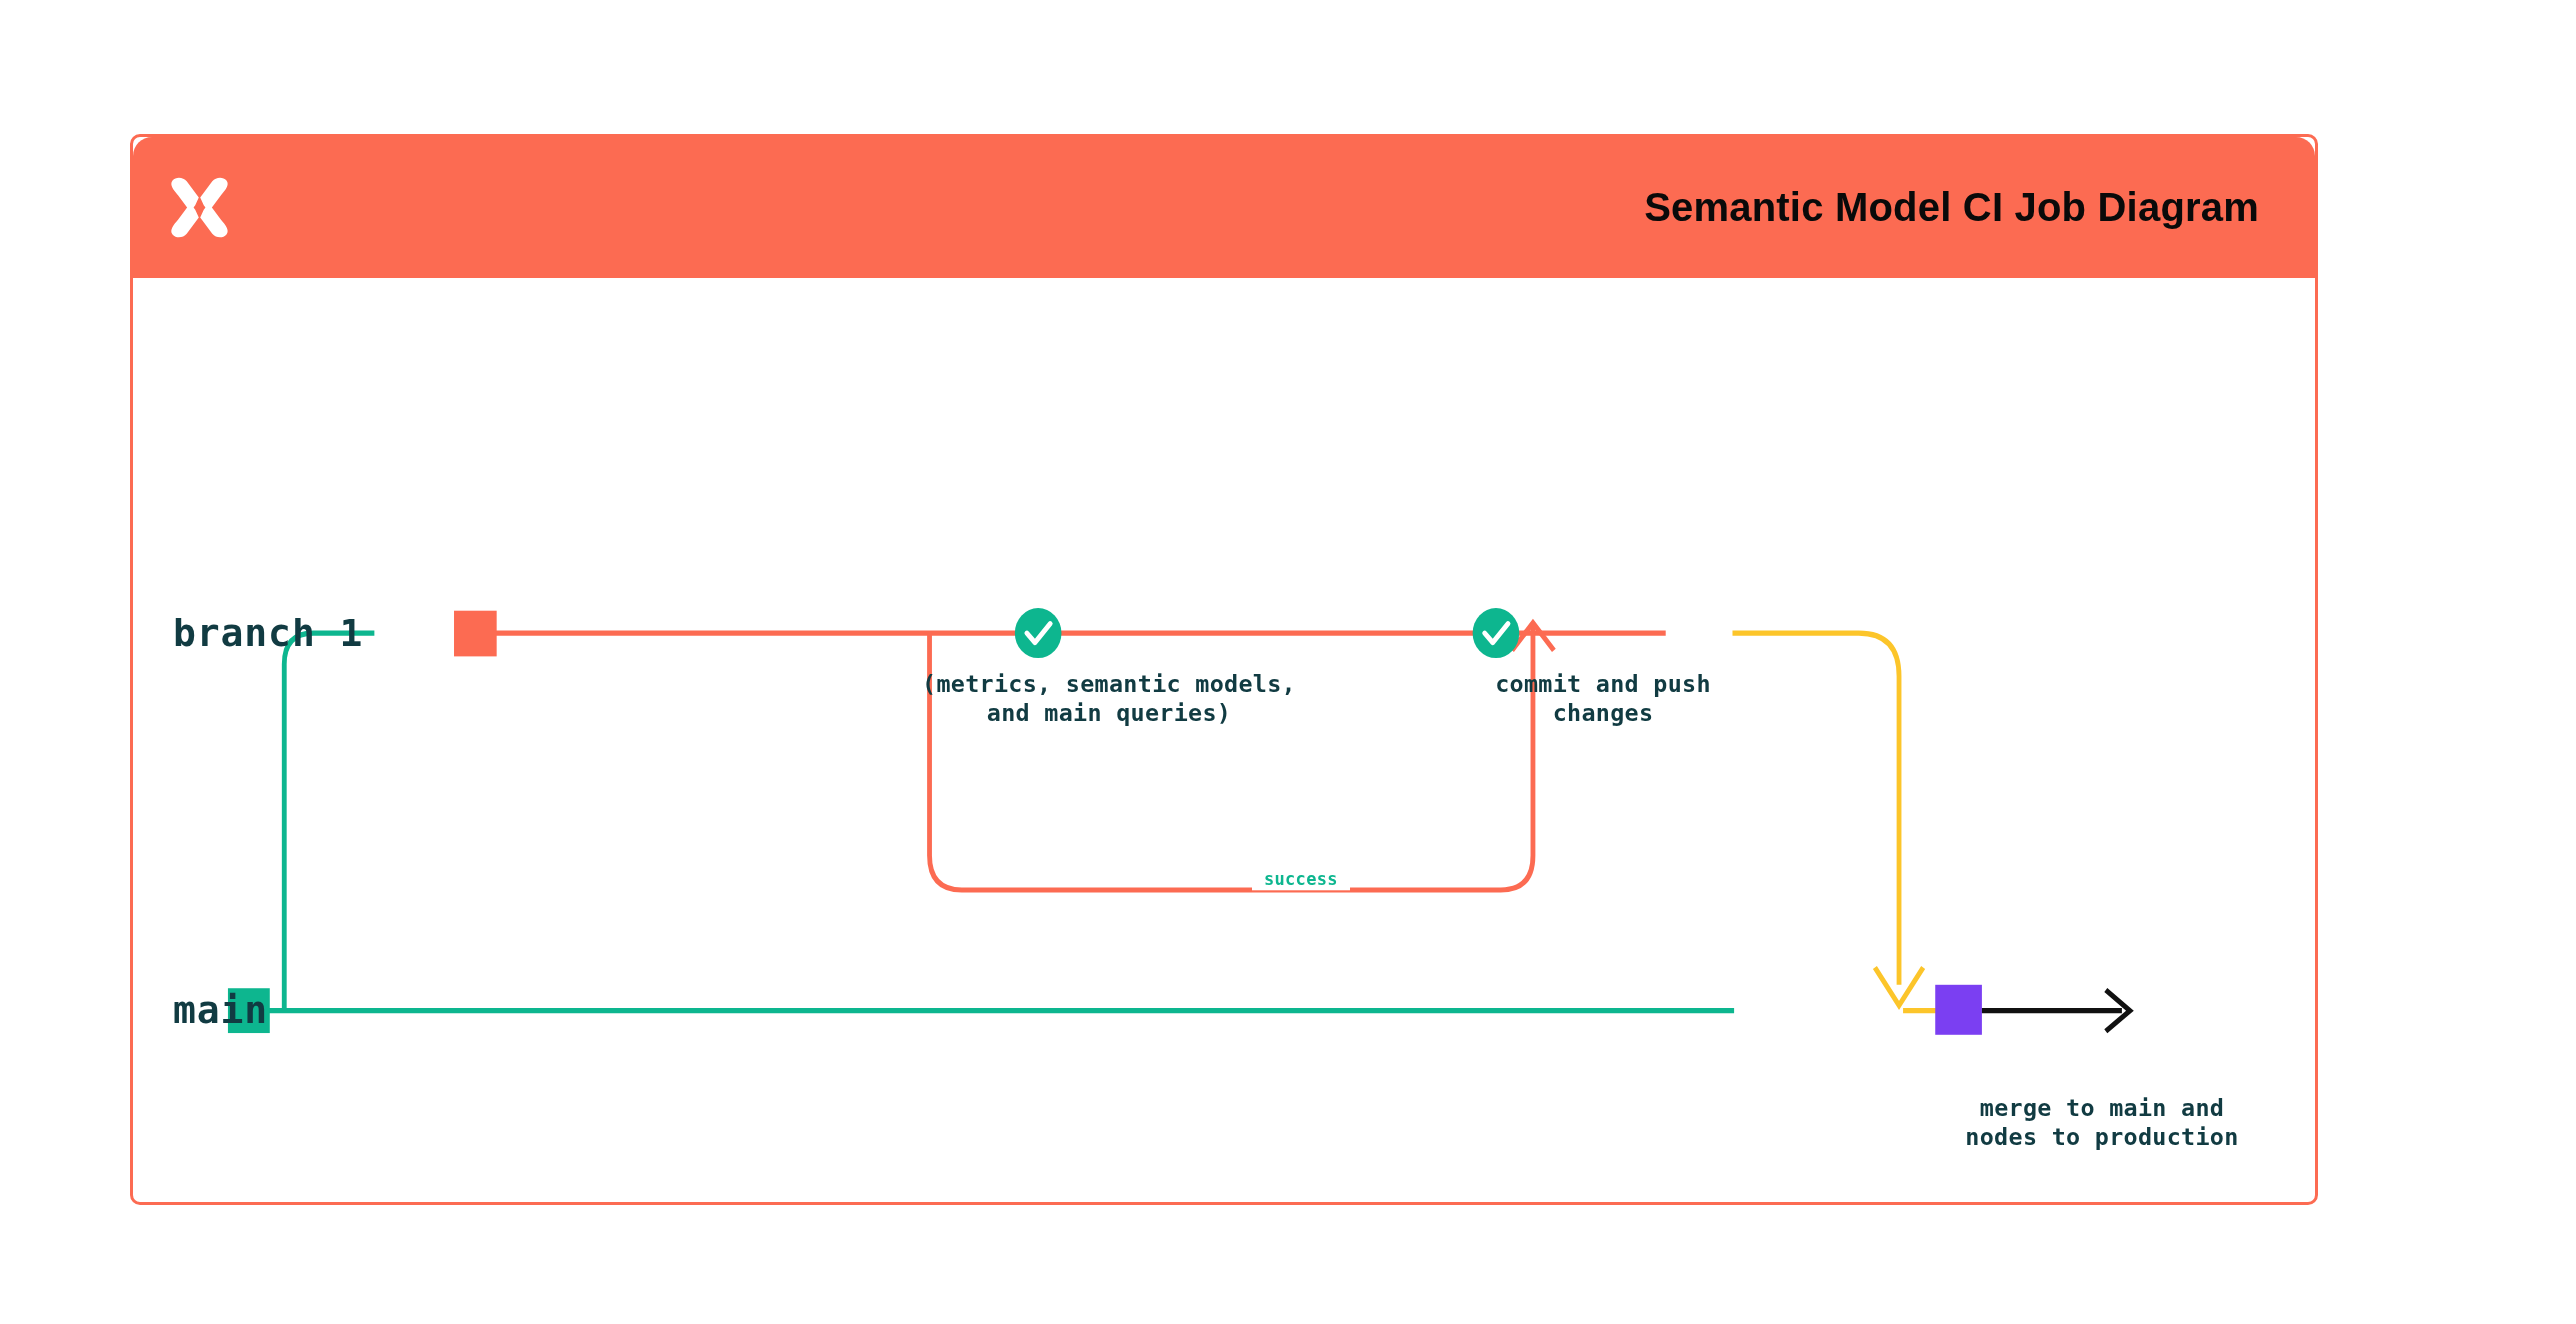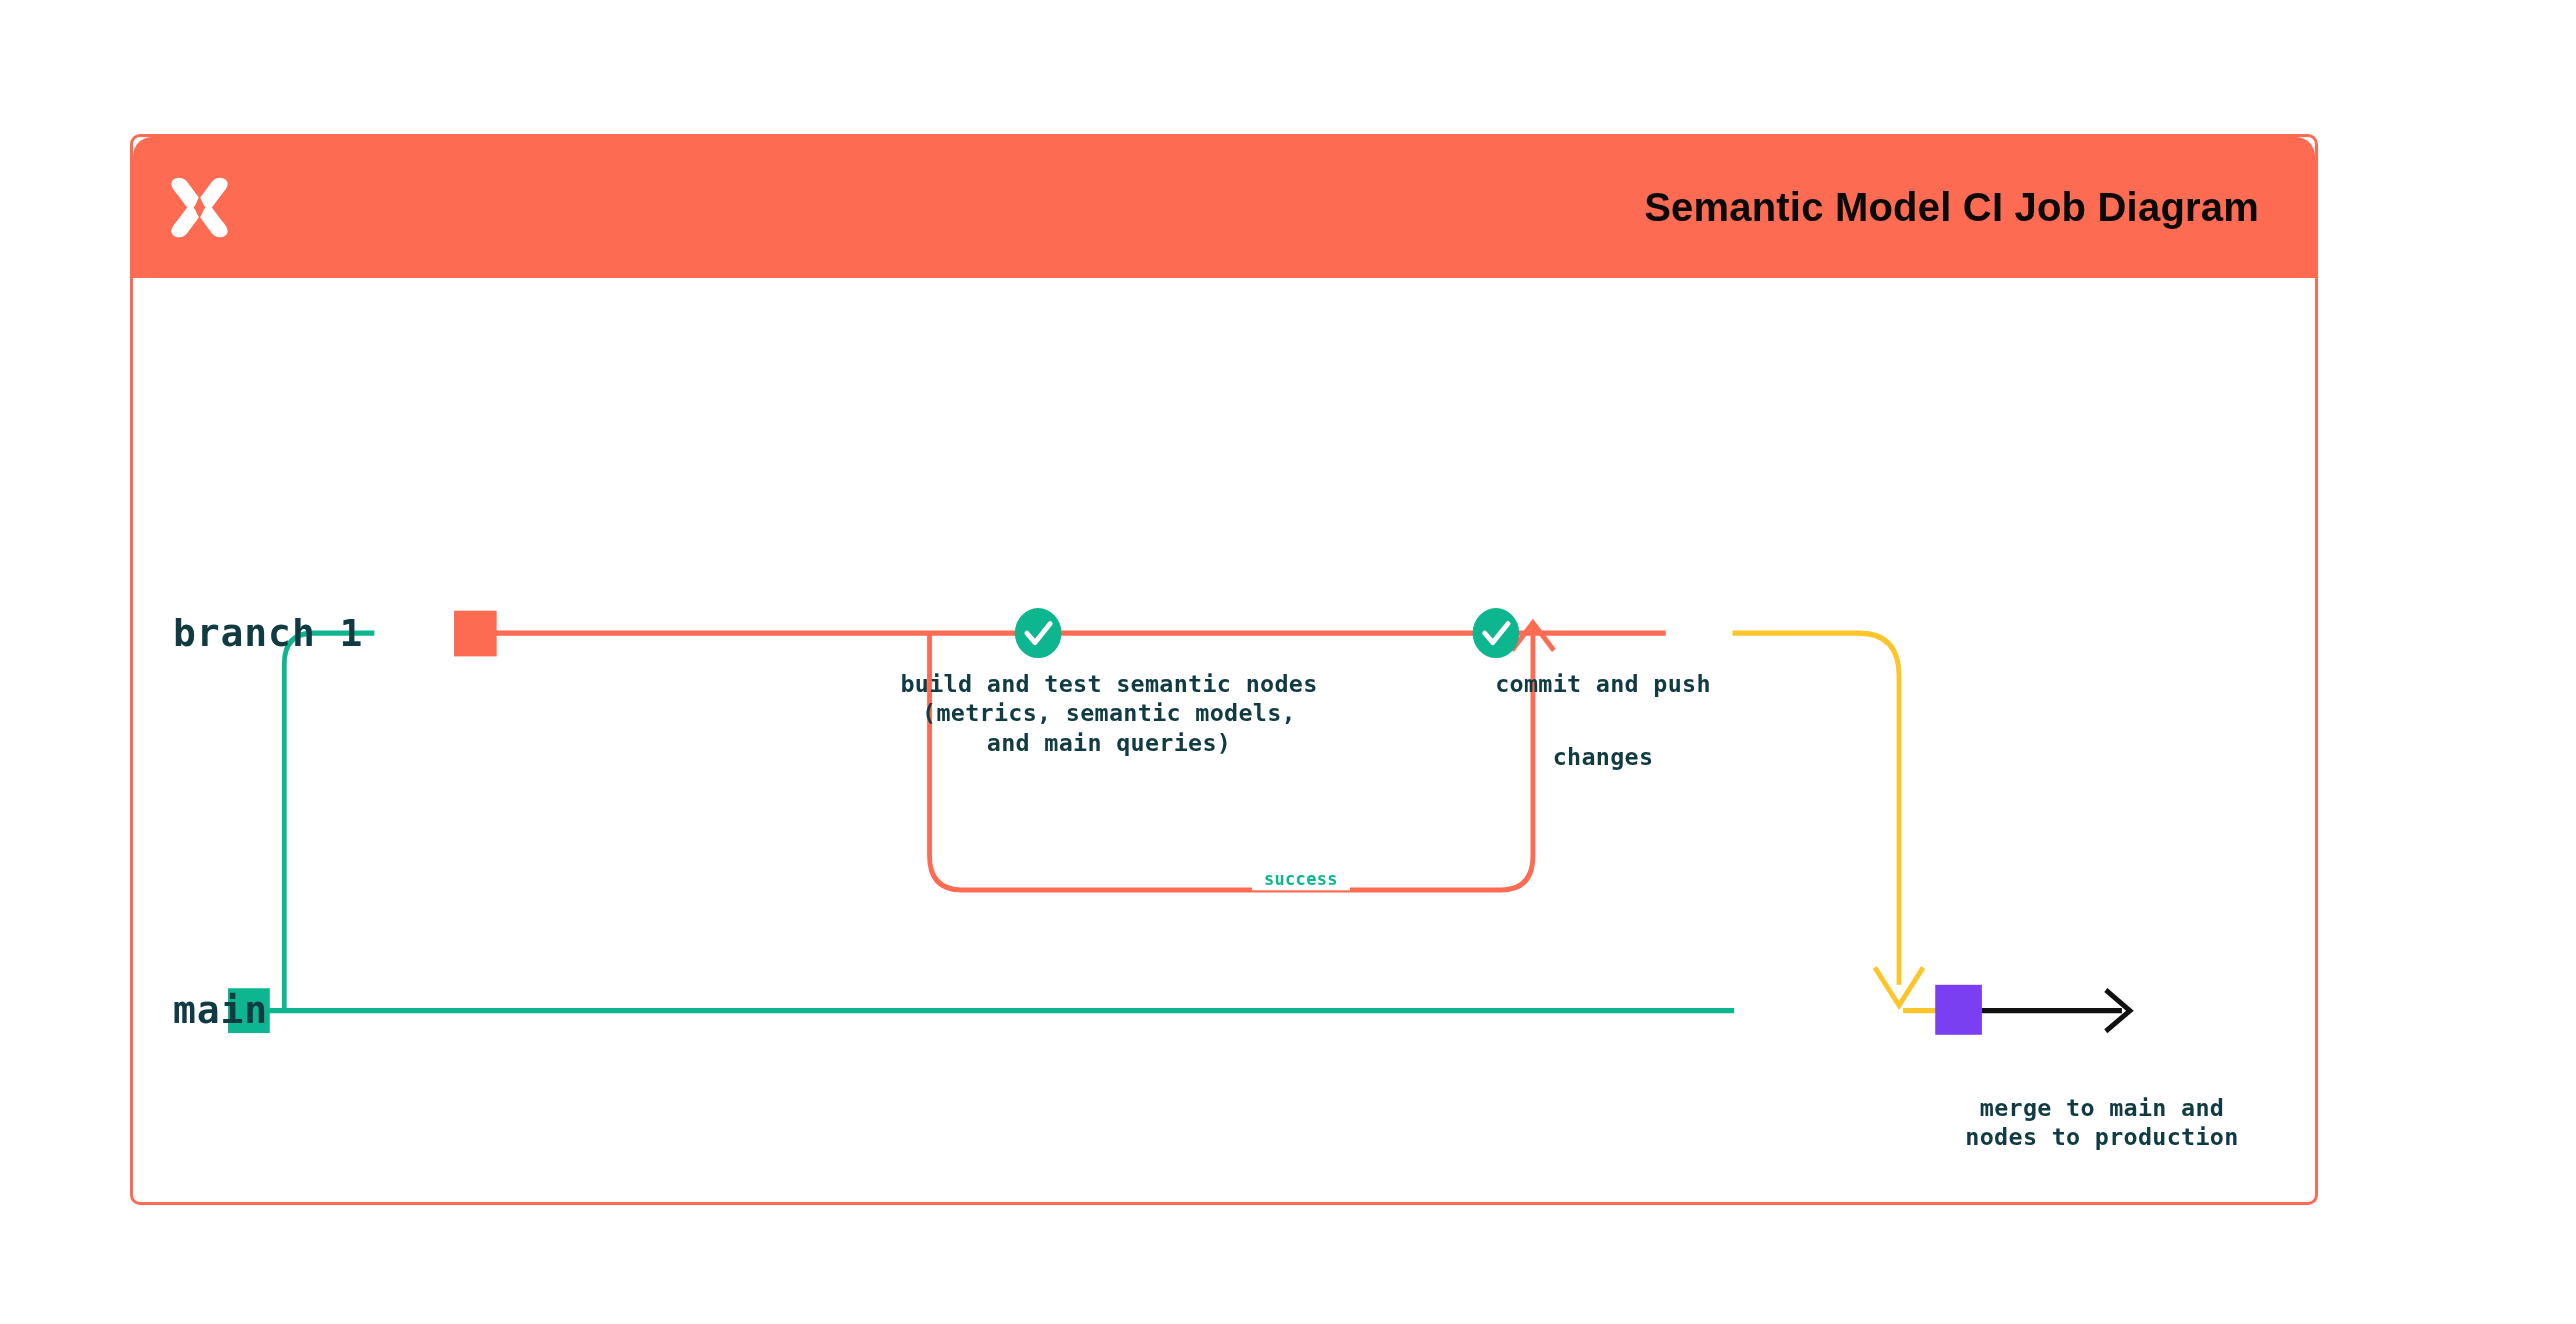--- a/index.html
+++ b/index.html
@@ -180,28 +180,27 @@
         <path d="M 2452 826 L 2482 850 L 2452 874" fill="none" stroke="#111111" stroke-width="6" stroke-linecap="butt" stroke-linejoin="miter"></path>
       </g>
     </svg>
 
     <div class="lbl branch-name" style="left:40px; top:332px;">branch 1</div>
 
     <div class="lbl branch-name" style="left:40px; top:709px;">main</div>
 
 
     <div style="position:absolute; left:703px; top:392px; width:546px; text-align:center;">
-      <div class="lbl node-label" style="position:static;">build and test semantic nodes</div>
       <div class="lbl node-label" style="position:static;">(metrics, semantic models,</div>
       <div class="lbl node-label" style="position:static;">and main queries)</div>
     </div>
 
     <div style="position:absolute; left:1275px; top:392px; width:390px; text-align:center;">
       <div class="lbl node-label" style="position:static;">commit and push</div>
-      <div class="lbl node-label" style="position:static;margin-top:44px;">changes</div>
+      <div class="lbl node-label" style="position:static;">changes</div>
     </div>
 
     <div style="position:absolute; left:1726px; top:816px; width:486px; text-align:center;">
       <div class="lbl node-label" style="position:static;">merge to main and</div>
       <div class="lbl node-label" style="position:static;">nodes to production</div>
     </div>
 
     <div class="lbl edge-label" style="left:1119px; top:602px; transform:translateY(-50%);">success</div>
 
   </div>

